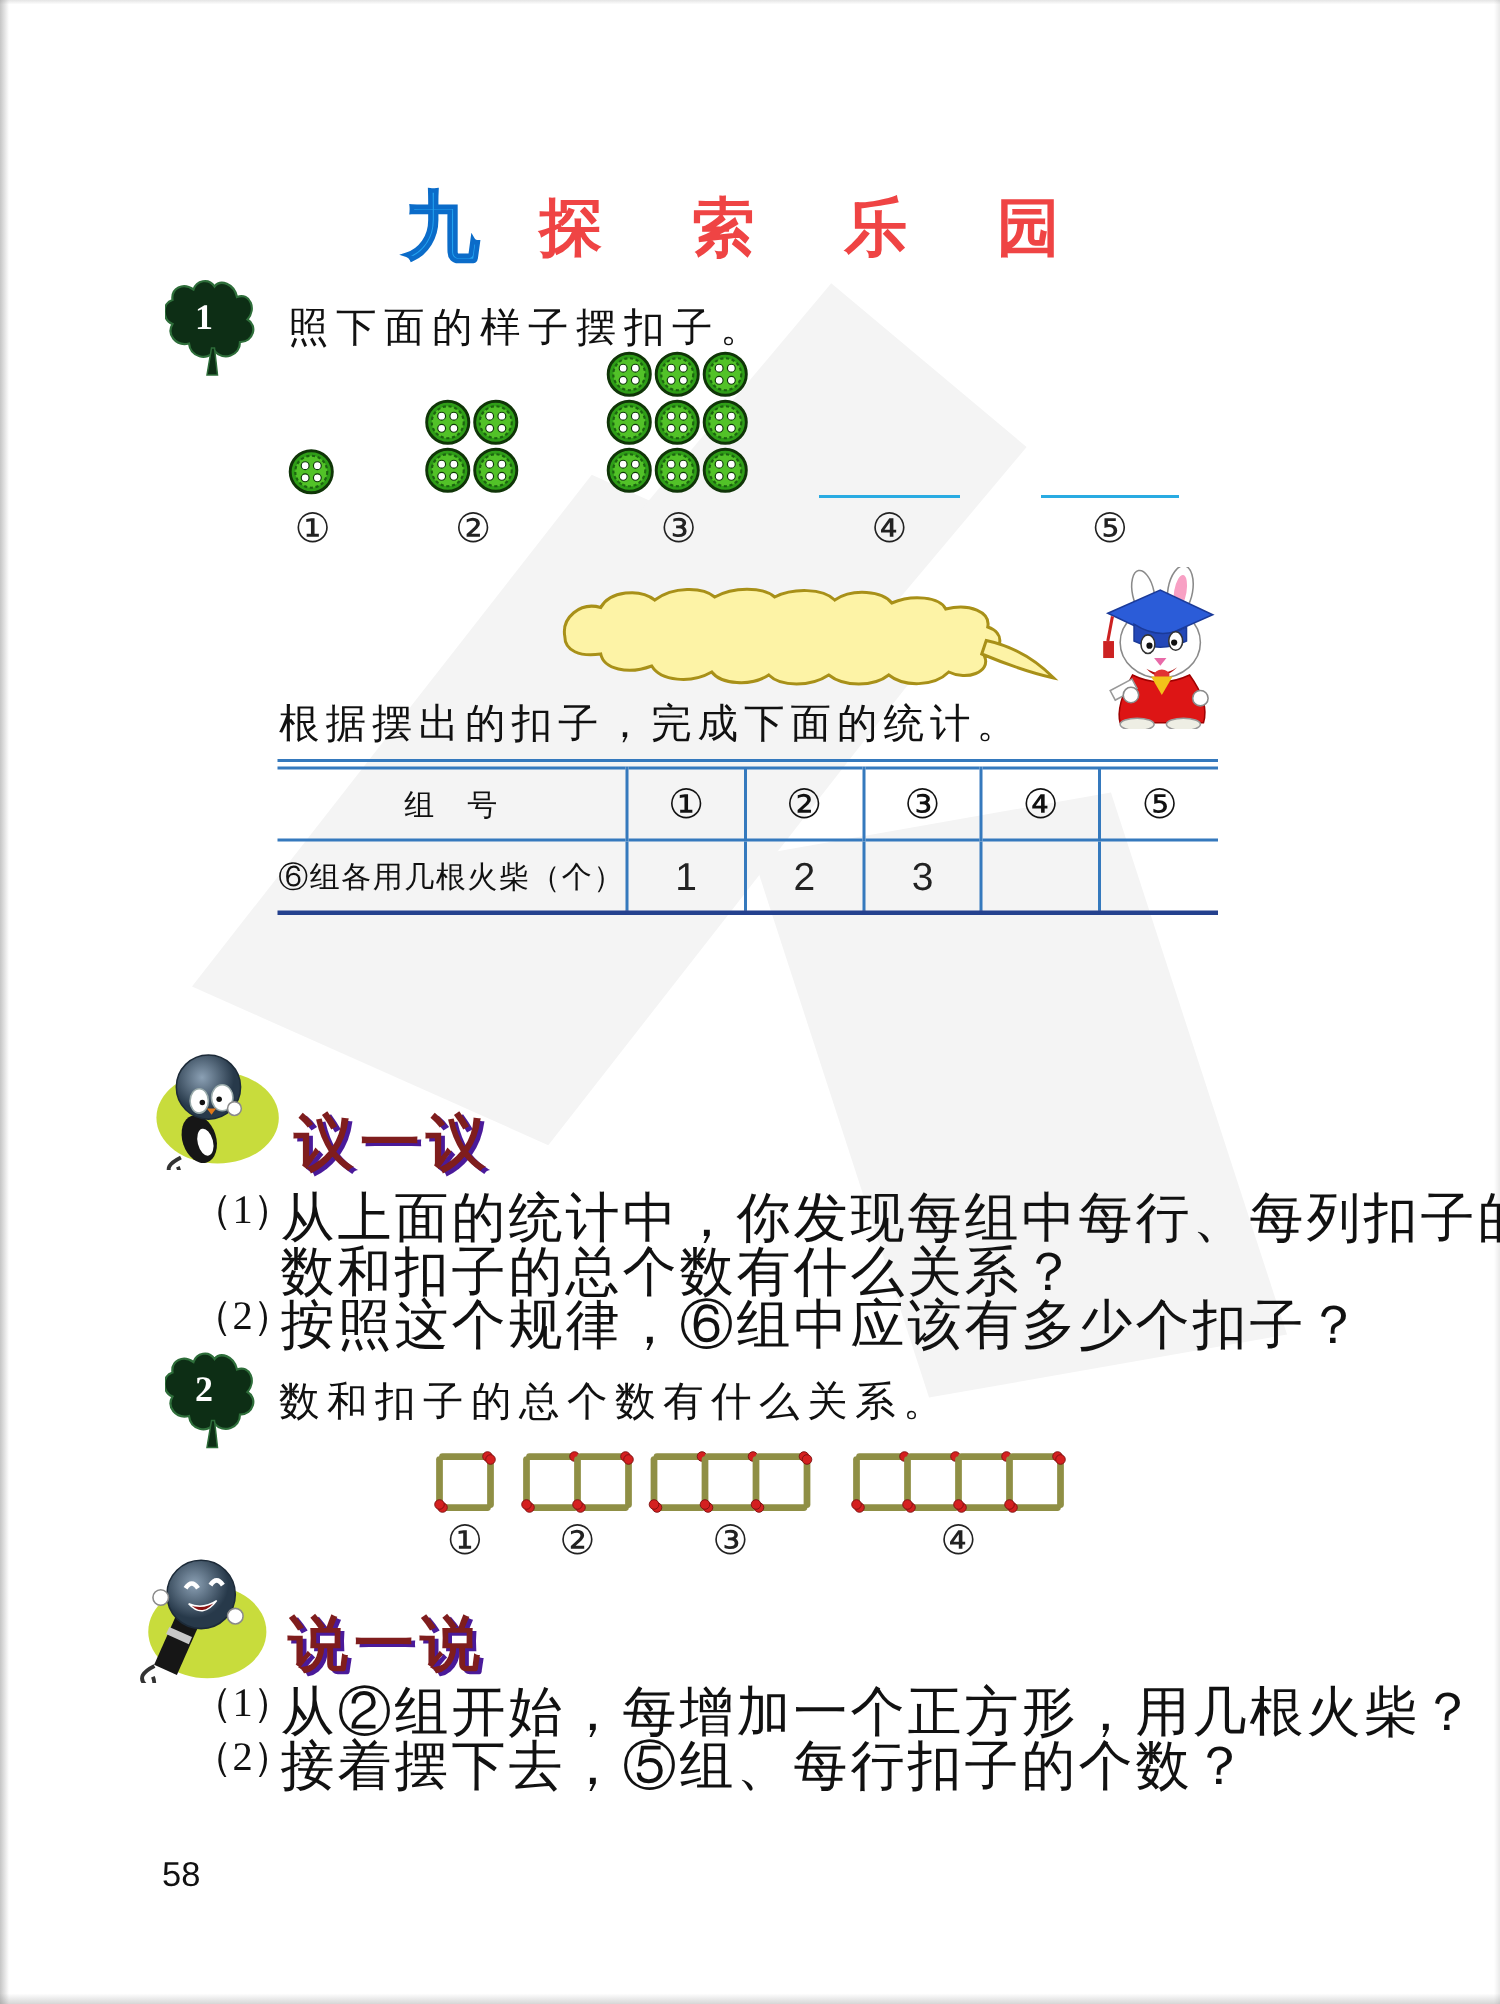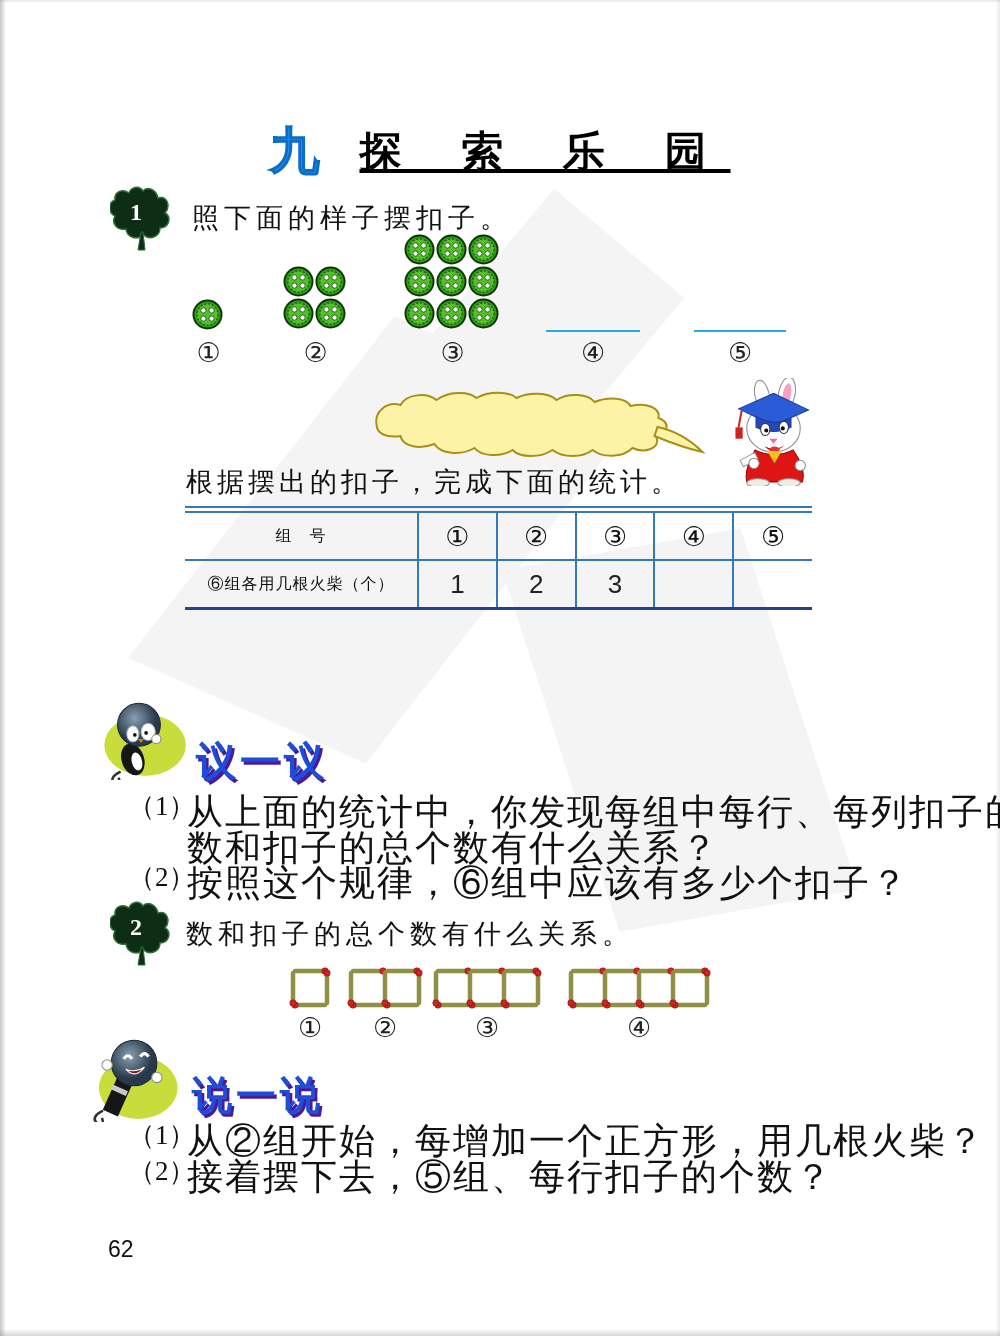--- a/index.html
+++ b/index.html
@@ -21,22 +21,22 @@
   .wm1{left:250px;top:330px;width:260px;height:420px;transform:rotate(24deg) skewX(-14deg);}
   .wm2{left:560px;top:540px;width:240px;height:380px;transform:rotate(-18deg) skewY(8deg);}
   .wm3{left:470px;top:220px;width:170px;height:200px;transform:rotate(40deg);}
 
   .abs{position:absolute;}
   
   .unit-title{top:118px;left:0;width:100%;text-align:center;z-index:2;}
   .nine{font-family:"Liberation Sans",sans-serif;font-size:50px;font-weight:bold;
     color:#23a3f0;-webkit-text-stroke:1.5px #0b6cc9;text-stroke:1.5px #0b6cc9;
     margin-right:40px;vertical-align:-2px;}
-  .utext{font-size:42px;font-weight:bold;letter-spacing:24px;color:#000000;
-    font-family:"Liberation Sans",sans-serif;text-decoration:underline;}
+  .utext{font-size:42px;font-weight:bold;letter-spacing:24px;color:#ef4444;
+    font-family:"Liberation Sans",sans-serif;}
 
   
   .leaf{width:64px;height:68px;z-index:2;}
   .leaf .num{position:absolute;left:20px;top:13px;color:#fff;font-size:24px;
     font-weight:bold;font-family:"Liberation Serif",serif;}
   .leaf1{left:110px;top:186px;}
   .leaf2{left:110px;top:901px;}
 
   .instr{font-size:27px;letter-spacing:5px;z-index:2;white-space:nowrap;}
   .instr1{left:192px;top:200px;}
@@ -70,32 +70,32 @@
   
   .table-wrap{left:185px;top:506px;width:627px;border-top:2px solid #3579bd;
     padding-top:3px;z-index:2;}
   table.stats{border-collapse:collapse;width:627px;table-layout:fixed;
     border-top:2px solid #3579bd;border-bottom:3px solid #24418e;}
   table.stats th,table.stats td{border-left:2px solid #3579bd;height:46px;
     text-align:center;vertical-align:middle;padding:0;}
   table.stats th:first-child,table.stats td:first-child{border-left:none;width:232px;}
   table.stats tr:not(:first-child) td,table.stats tr:not(:first-child) th{
     border-top:2px solid #3579bd;}
-  table.stats .c0{font-size:16px;letter-spacing:1px;font-weight:normal;
+  table.stats .c0{font-size:20px;letter-spacing:1px;font-weight:normal;
     font-family:Liberation Sans, sans-serif;text-align:center;}
   table.stats .circ{font-size:27px;font-weight:normal;
     font-family:"DejaVu Sans",sans-serif;}
   table.stats .val{font-size:26px;font-family:"Liberation Sans",sans-serif;color:#222;}
 
   
   .mascot{z-index:2;}
   .mascot-discuss{left:90px;top:696px;}
   .mascot-speak{left:80px;top:1036px;}
   .sec-heading{font-family:"Liberation Sans",sans-serif;font-size:40px;font-weight:bold;
-    color:#1d4ed8;text-shadow:2.5px 2.5px 0 #4a1a9a;letter-spacing:4px;z-index:3;white-space:nowrap;}
+    color:#7f1d1d;text-shadow:2.5px 2.5px 0 #4a1a9a;letter-spacing:4px;z-index:3;white-space:nowrap;}
   .h-discuss{left:196px;top:734px;}
   .h-speak{left:192px;top:1068px;}
 
   .qnum{left:128px;font-size:27px;z-index:2;}
   .qtext{left:187px;font-size:36px;letter-spacing:2px;z-index:2;white-space:nowrap;}
   .dq1{top:788px;} .dq1b{top:824px;} .dq2{top:859px;}
   .sq1{top:1117px;} .sq2{top:1153px;}
 
   
   .mgroup{top:966px;z-index:2;}
@@ -466,13 +466,13 @@
     <circle cx="26" cy="28" r="5" fill="#fff" stroke="#8a8a8a"></circle>
     <circle cx="74" cy="40" r="5" fill="#fff" stroke="#8a8a8a"></circle>
   </svg>
 </div>
 <div class="abs sec-heading h-speak">说一说</div>
 <div class="abs qnum sq1">（1）</div>
 <div class="abs qtext sq1">从②组开始，每增加一个正方形，用几根火柴？</div>
 <div class="abs qnum sq2">（2）</div>
 <div class="abs qtext sq2">接着摆下去，⑤组、每行扣子的个数？</div>
 
-<div class="abs pagenum">62</div>
+<div class="abs pagenum">58</div>
 
 </body></html>

